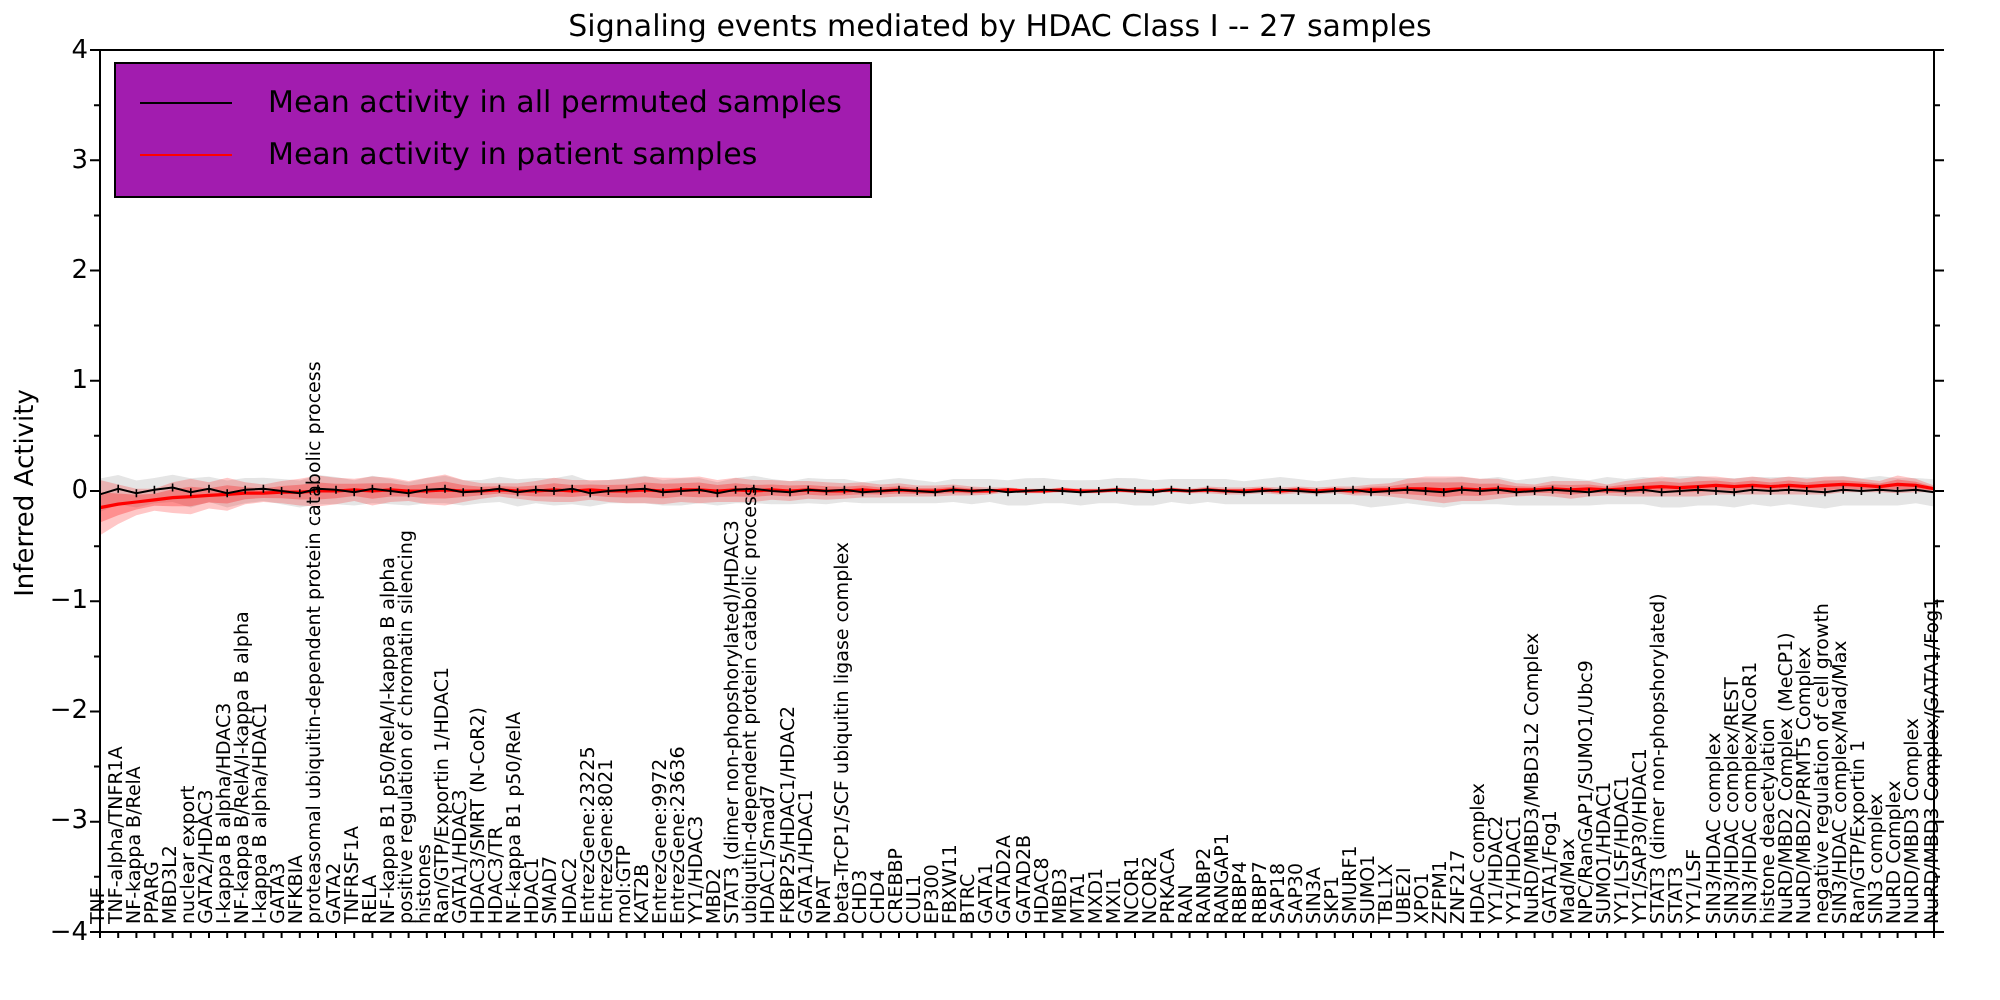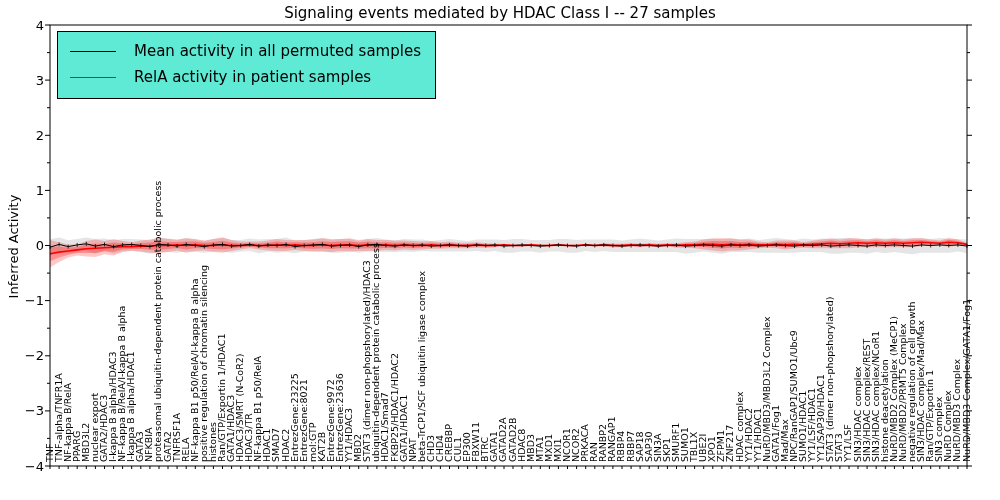--- a/index.html
+++ b/index.html
@@ -6,21 +6,21 @@
   body{font-family:"DejaVu Sans","Liberation Sans",sans-serif;color:#000;}
   #figure{position:relative;width:1000px;height:500px;background:#fff;}
   #chart-svg{position:absolute;left:0;top:0;}
   .title{position:absolute;left:0;top:4px;width:1000px;text-align:center;font-size:15px;}
   .xlabel{position:absolute;left:50px;top:474px;width:917px;text-align:center;font-size:13px;}
   .ylabel{position:absolute;left:-57px;top:239px;width:140px;text-align:center;font-size:13px;
           transform:rotate(-90deg);transform-origin:center center;}
   .ytick{position:absolute;width:30px;text-align:right;font-size:13px;line-height:13px;}
   .xtick{position:absolute;font-size:9.5px;line-height:11px;white-space:nowrap;
          transform:rotate(-90deg);transform-origin:0 100%;}
-  .legend{position:absolute;left:57px;top:31px;background:#5eead4;border:1.5px solid #000;
+  .legend{position:absolute;left:57px;top:31px;background:#a21caf;border:1.5px solid #000;
           padding:6px 14px 8px 12px;}
   .legend-row{display:flex;align-items:center;height:26px;}
   .legend-line{display:inline-block;width:46px;height:0;border-top-width:1.6px;border-top-style:solid;margin-right:18px;}
   .legend-text{font-size:15px;white-space:nowrap;}
 </style>
 </head>
 <body>
 
 <div id="figure">
   <svg id="chart-svg" width="1000" height="500">
@@ -150,16 +150,16 @@
       <div class="xtick" style="position: absolute; left: 962.421px; top: 451px;">NuRD/MBD3 Complex</div>
       <div class="xtick" style="position: absolute; left: 971.5px; top: 451px;">NuRD/MBD3 Complex/GATA1/Fog1</div>
     </div>
   <div class="legend">
     <div class="legend-row">
       <span class="legend-line" style="border-top-color: rgb(0, 0, 0);"></span>
       <span class="legend-text">Mean activity in all permuted samples</span>
     </div>
     <div class="legend-row">
       <span class="legend-line" style="border-top-color: rgb(255, 0, 0);"></span>
-      <span class="legend-text">RelA activity in patient samples</span>
+      <span class="legend-text">Mean activity in patient samples</span>
     </div>
   </div>
 </div>
 
 </body></html>

